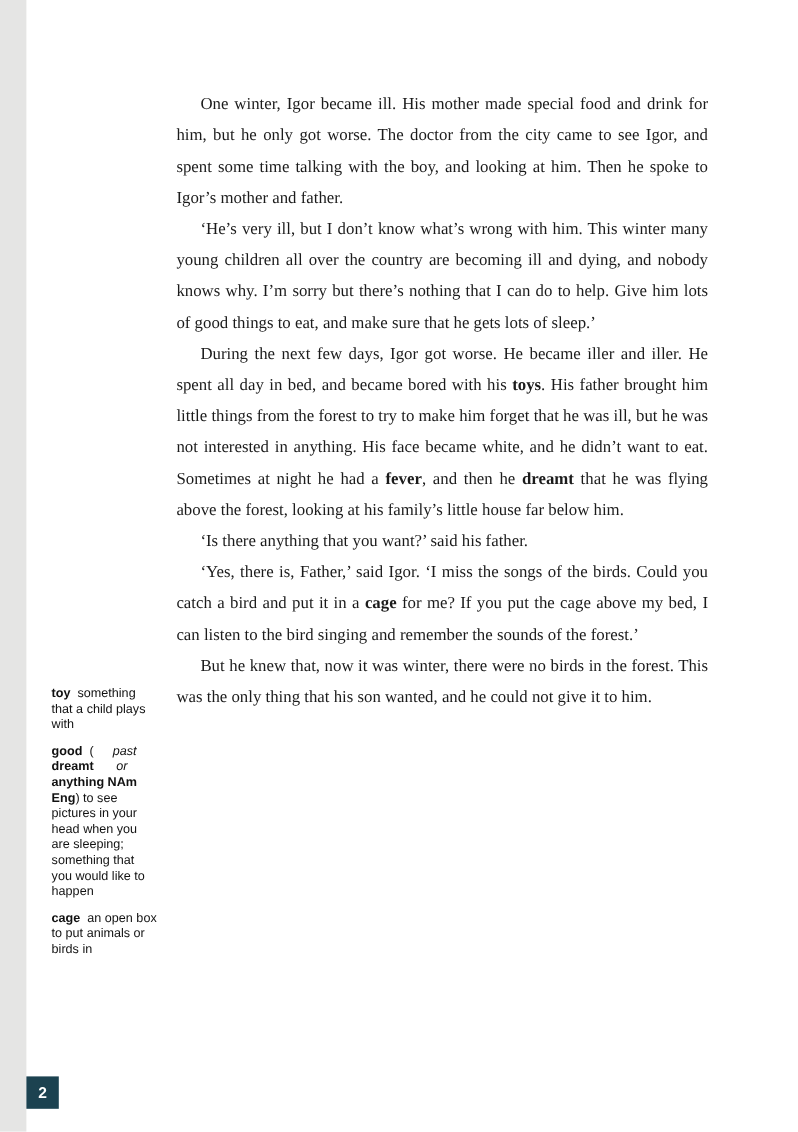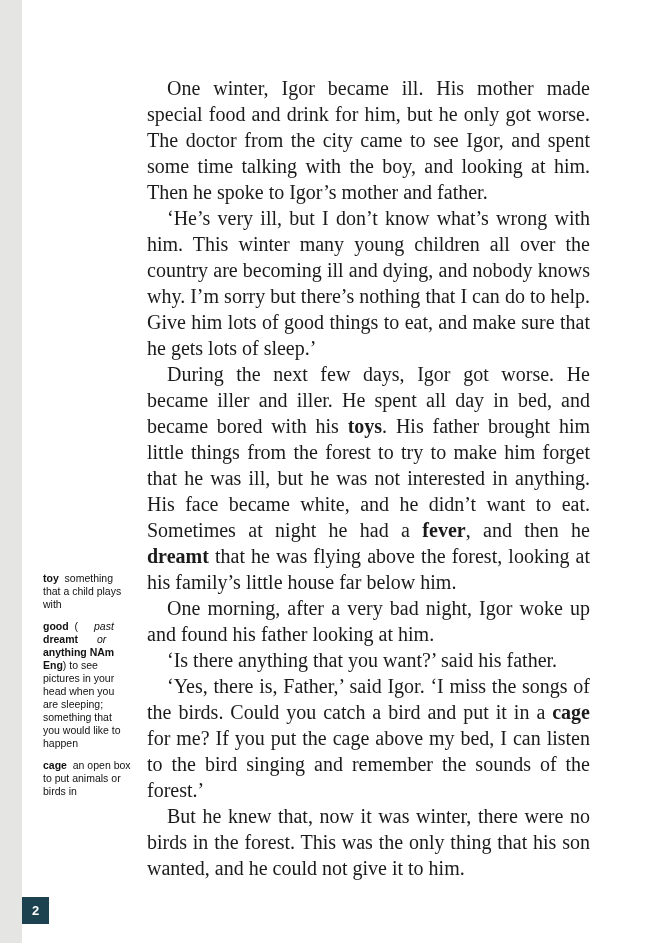--- a/index.html
+++ b/index.html
@@ -39,21 +39,21 @@
     font-family: "Liberation Sans", sans-serif;
     font-size: 10.5px;
     line-height: 13px;
     color: #111111;
   }
   .gloss-entry { margin: 0 0 9px 0; }
   .story {
     position: absolute;
     left: 147px; top: 75px;
     width: 443px;
-    font-size: 20px;
+    font-size: 14px;
     line-height: 26px;
     text-align: justify;
   }
   .para {
     margin: 0;
     text-indent: 20px;
   }
   .b { font-weight: bold; text-align: right; }
   .i { font-style: italic; padding-left: 16px; }
 </style>
@@ -69,17 +69,16 @@
 <div class="glossary">
     <div class="gloss-entry"><span class="b">toy</span>&nbsp; something that a child plays with</div>
     <div class="gloss-entry"><span class="b">good</span>&nbsp; (<span class="i">past</span> <span class="b">dreamt</span> <span class="i">or</span> <span class="b">anything NAm Eng</span>) to see pictures in your head when you are sleeping; something that you would like to happen</div>
     <div class="gloss-entry"><span class="b">cage</span>&nbsp; an open box to put animals or birds in</div>
   </div>
 
 <div class="story">
     <p class="para">One winter, Igor became ill. His mother made special food and drink for him, but he only got worse. The doctor from the city came to see Igor, and spent some time talking with the boy, and looking at him. Then he spoke to Igor’s mother and father.</p>
     <p class="para">‘He’s very ill, but I don’t know what’s wrong with him. This winter many young children all over the country are becoming ill and dying, and nobody knows why. I’m sorry but there’s nothing that I can do to help. Give him lots of good things to eat, and make sure that he gets lots of sleep.’</p>
     <p class="para">During the next few days, Igor got worse. He became iller and iller. He spent all day in bed, and became bored with his <span class="b">toys</span>. His father brought him little things from the forest to try to make him forget that he was ill, but he was not interested in anything. His face became white, and he didn’t want to eat. Sometimes at night he had a <span class="b">fever</span>, and then he <span class="b">dreamt</span> that he was flying above the forest, looking at his family’s little house far below him.</p>
-    <p class="para">One morning, after a very bad night, Igor woke up and found his father looking at him.</p>
     <p class="para">‘Is there anything that you want?’ said his father.</p>
     <p class="para">‘Yes, there is, Father,’ said Igor. ‘I miss the songs of the birds. Could you catch a bird and put it in a <span class="b">cage</span> for me? If you put the cage above my bed, I can listen to the bird singing and remember the sounds of the forest.’</p>
     <p class="para">But he knew that, now it was winter, there were no birds in the forest. This was the only thing that his son wanted, and he could not give it to him.</p>
   </div>
 
 </body></html>

